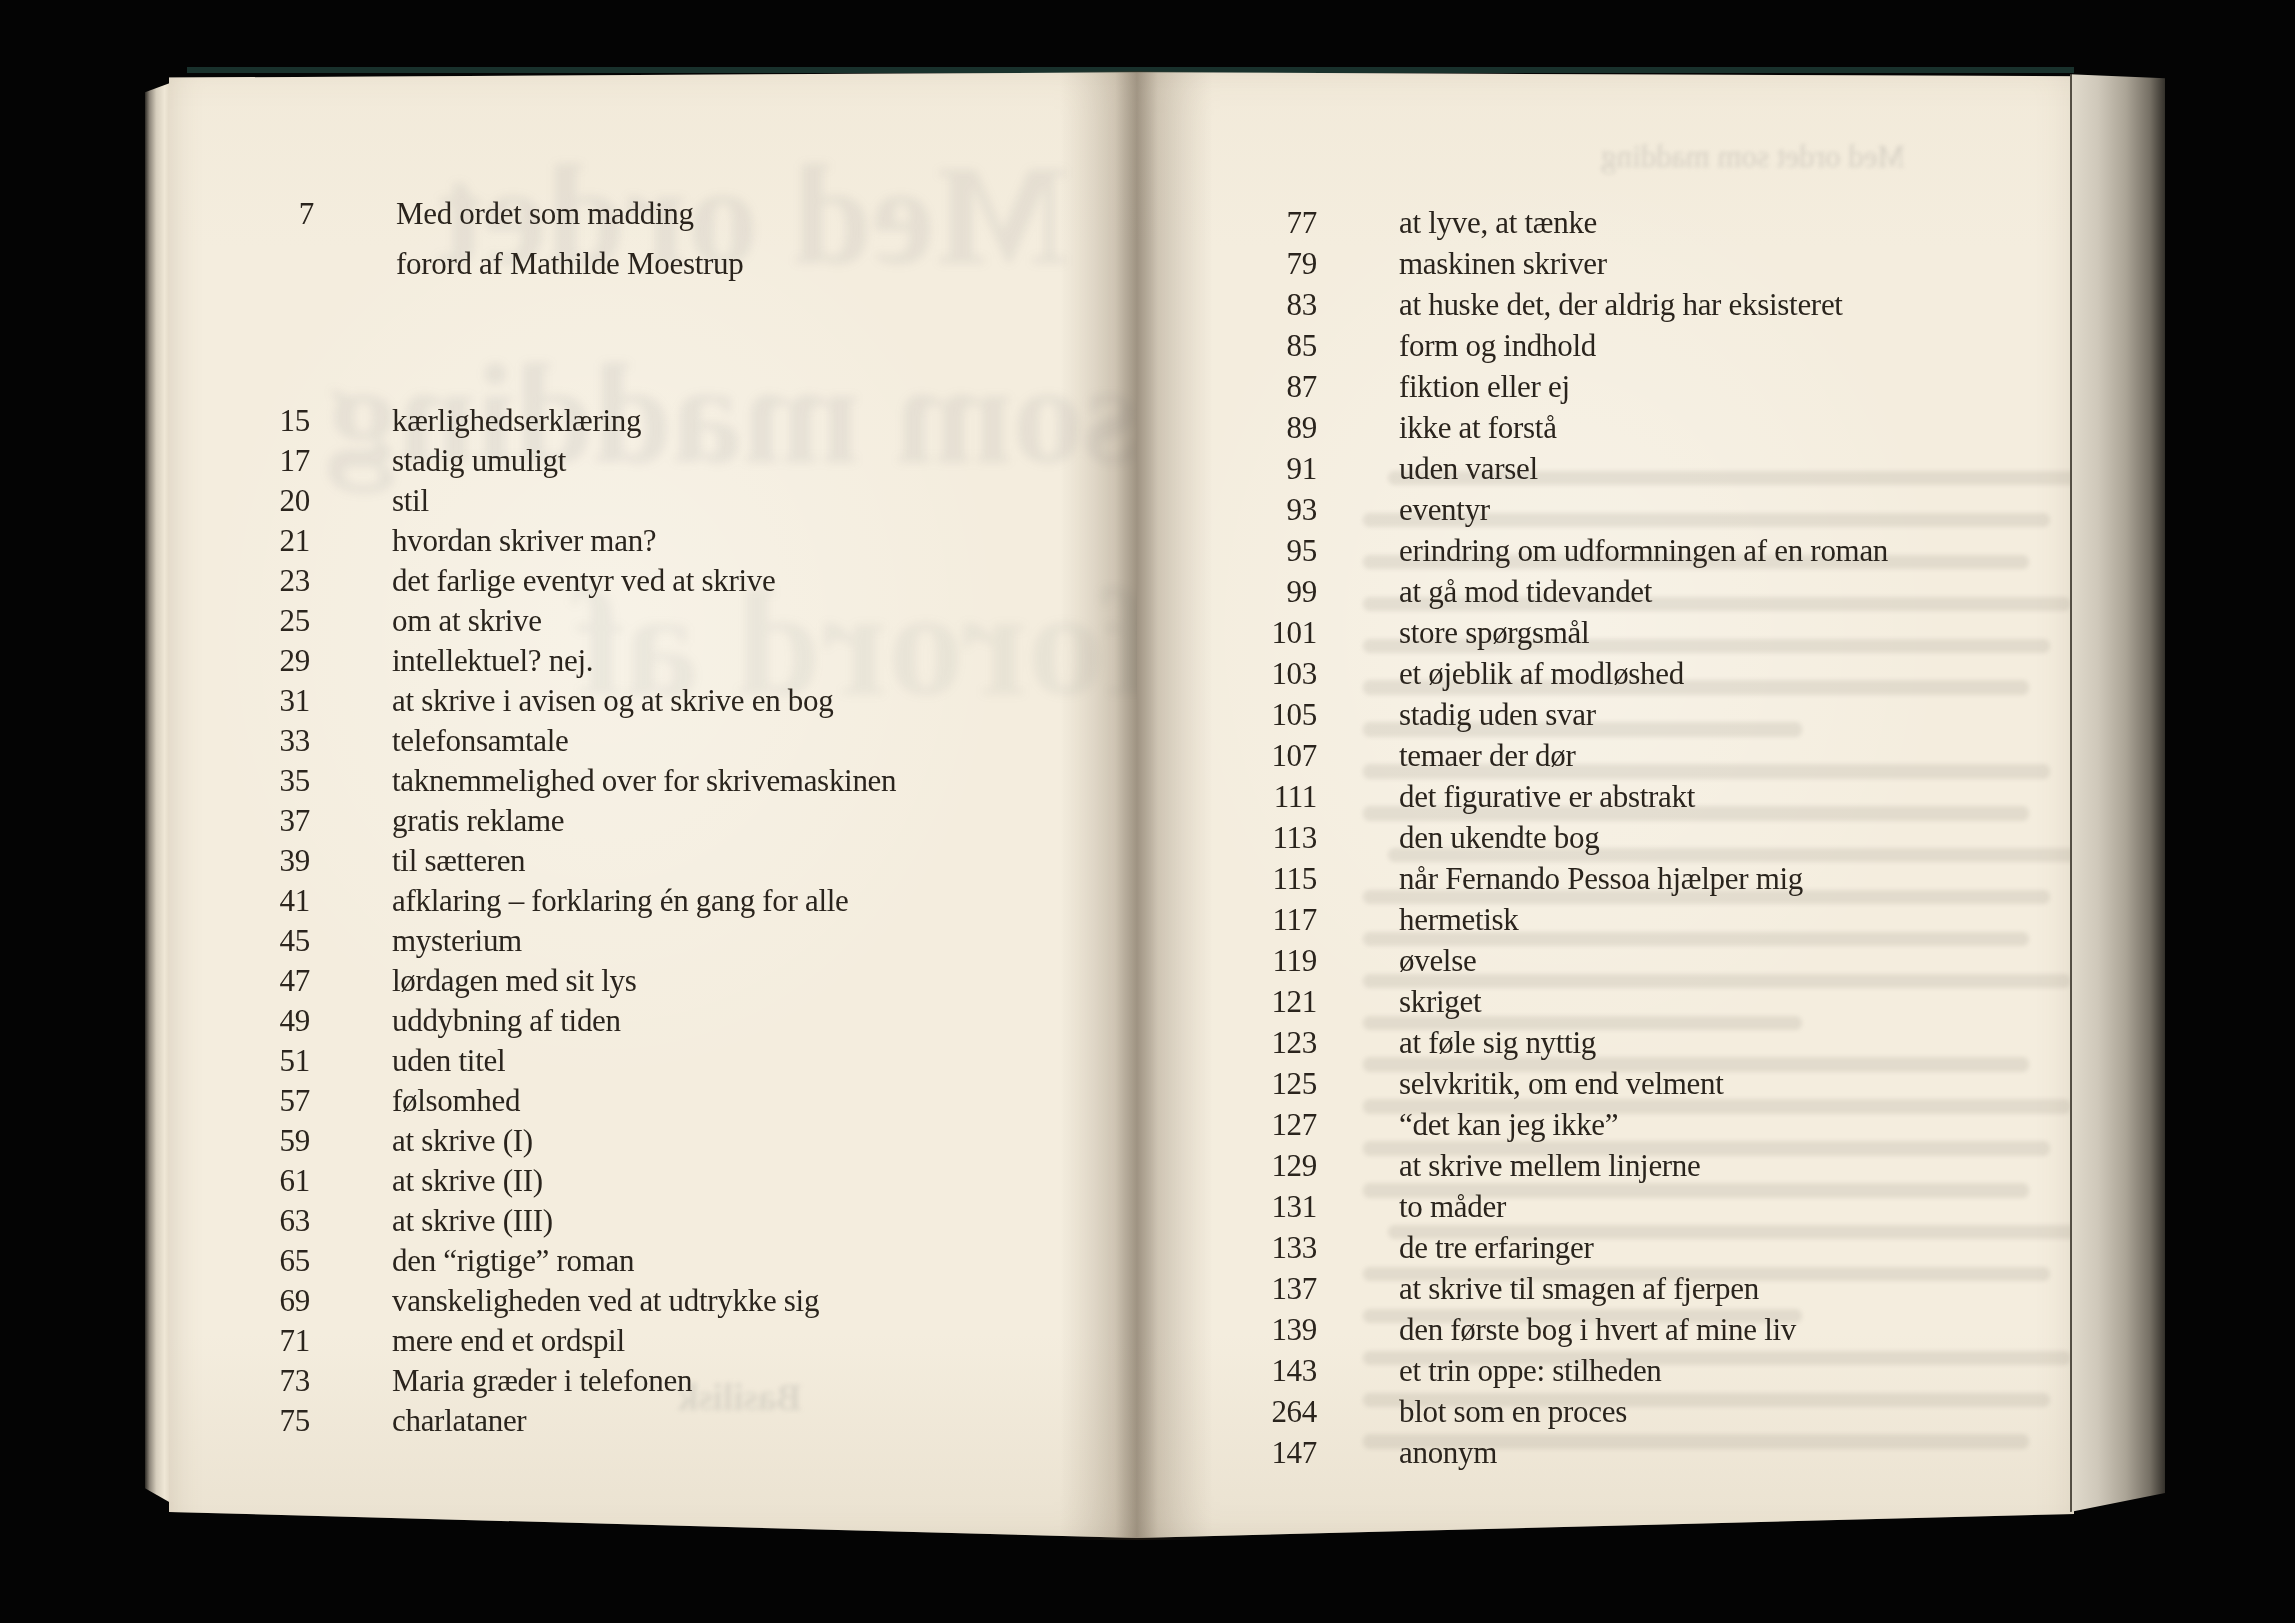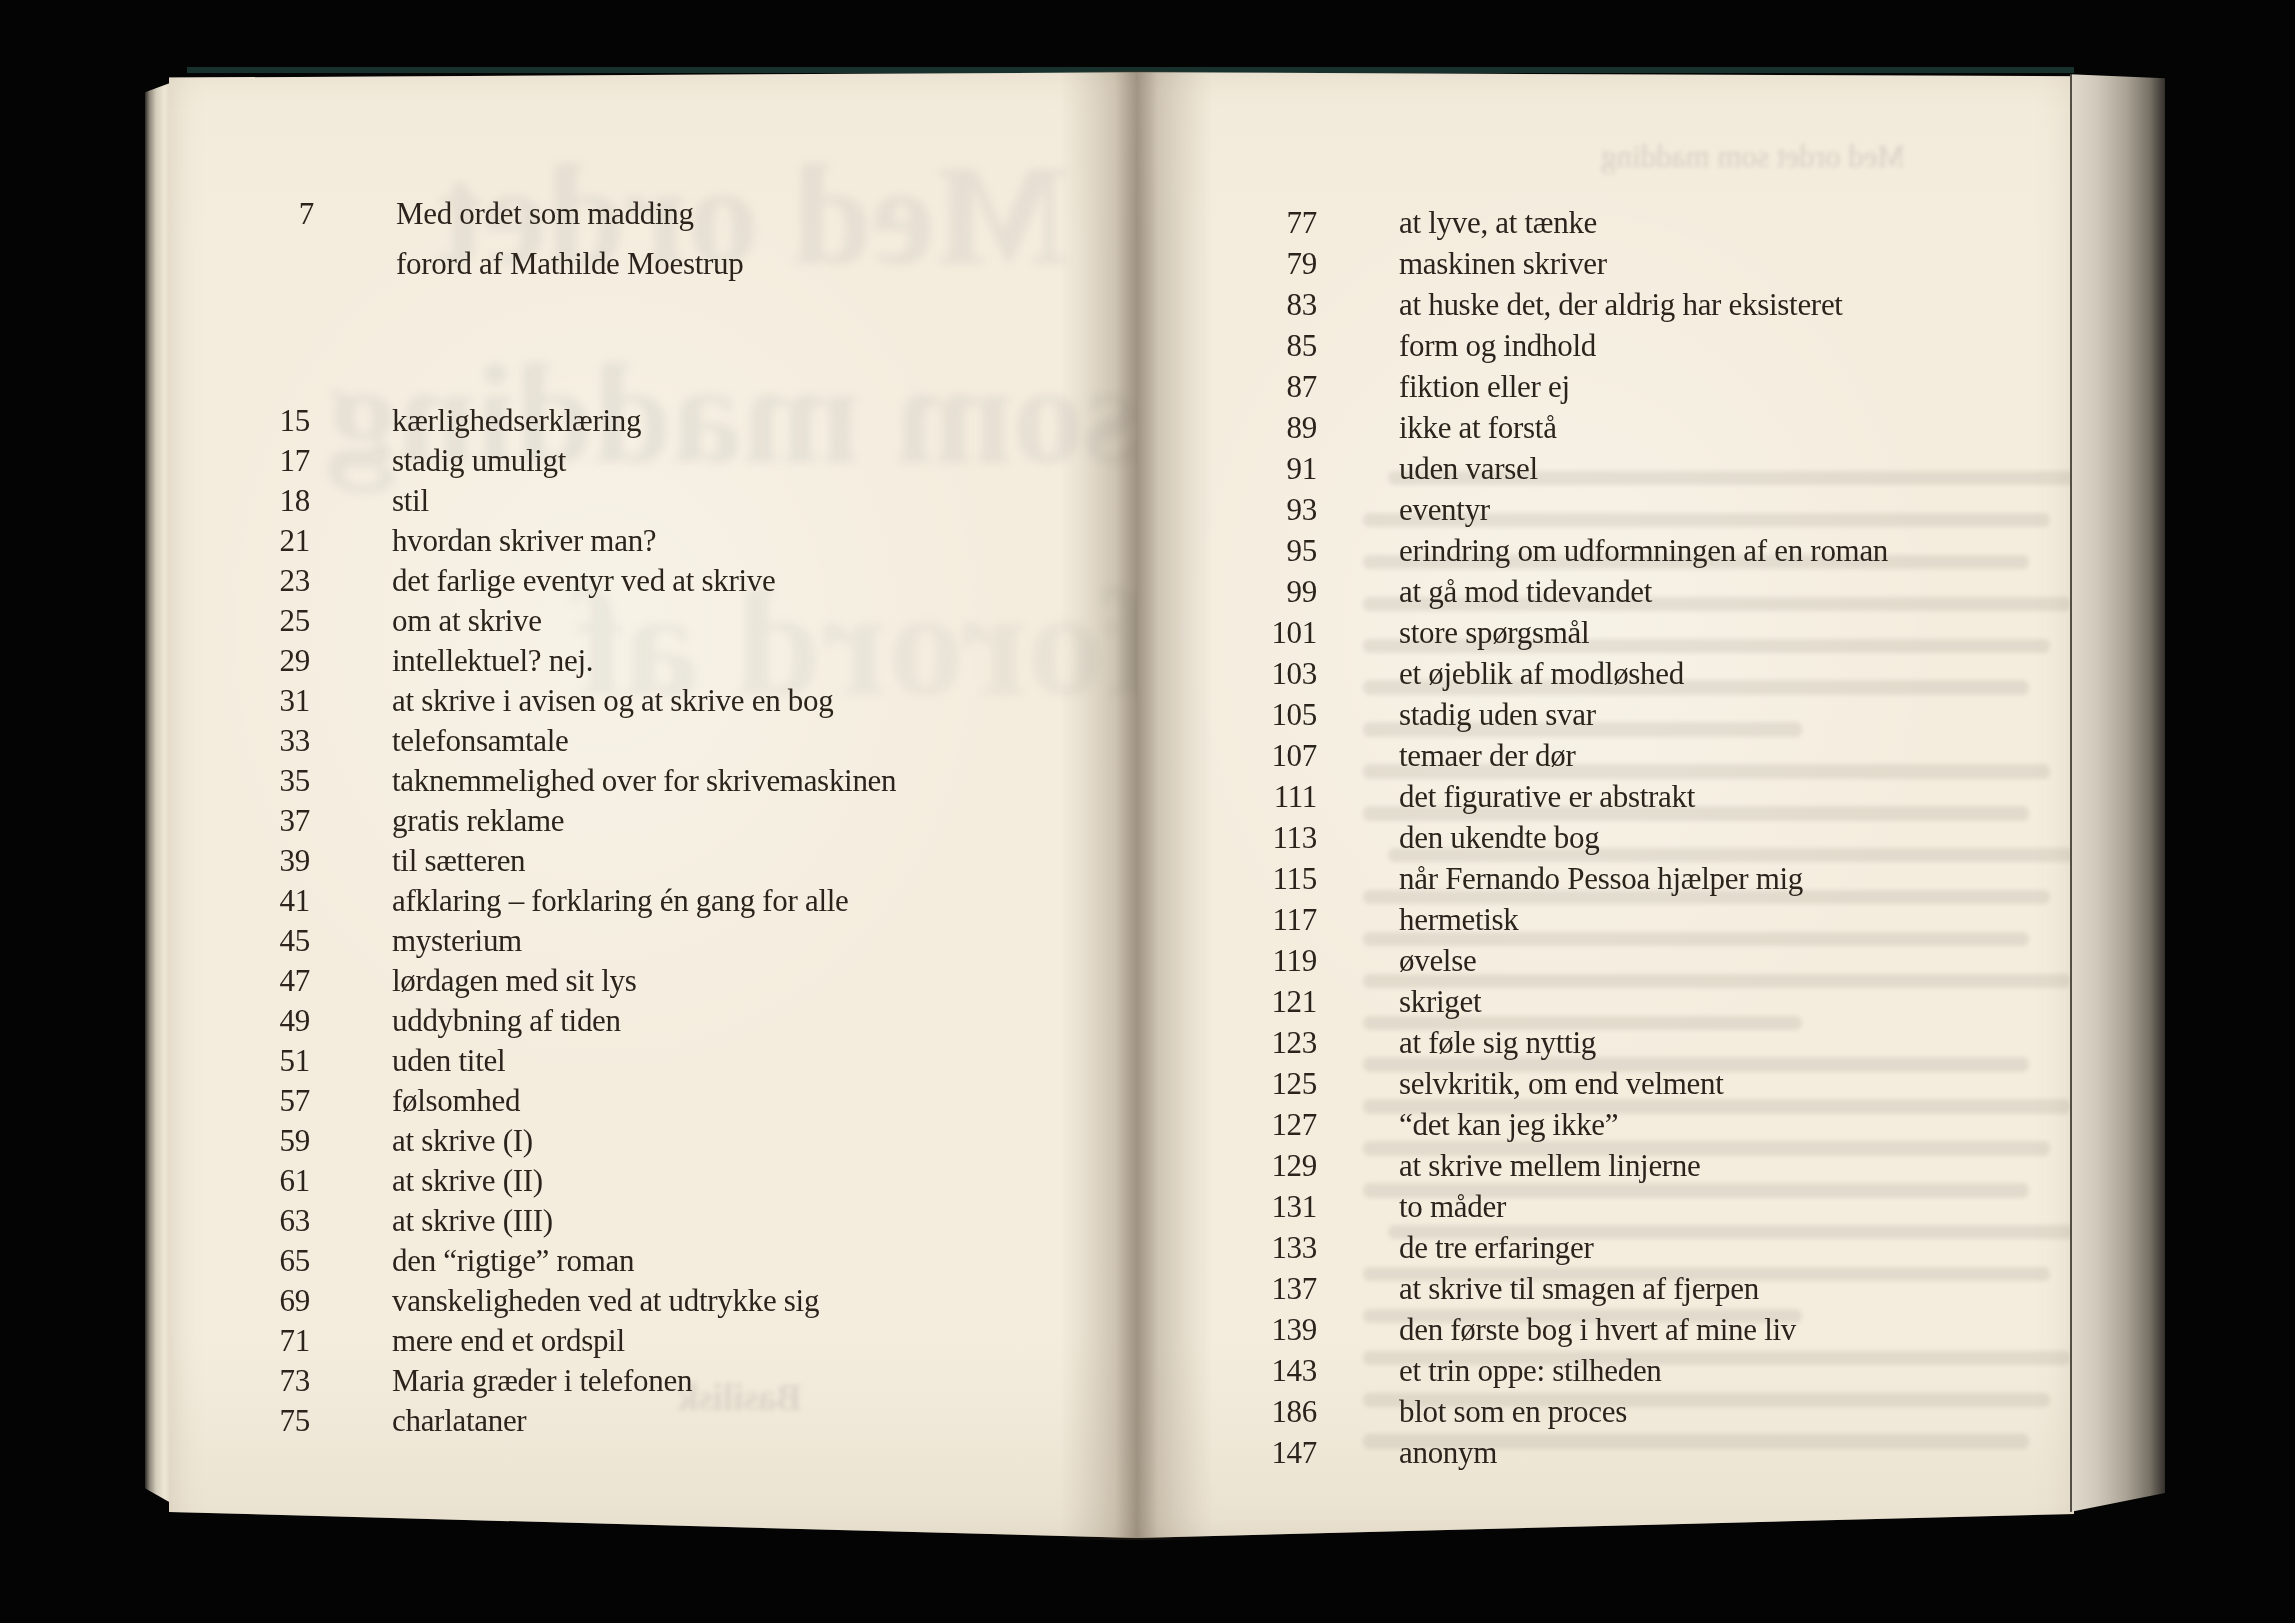--- a/index.html
+++ b/index.html
@@ -250,21 +250,21 @@
         </div>
         <div class="row">
           <span class="num">139</span>
           <span class="entry-title">den første bog i hvert af mine liv</span>
         </div>
         <div class="row">
           <span class="num">143</span>
           <span class="entry-title">et trin oppe: stilheden</span>
         </div>
         <div class="row">
-          <span class="num">186</span>
+          <span class="num">264</span>
           <span class="entry-title">blot som en proces</span>
         </div>
         <div class="row">
           <span class="num">147</span>
           <span class="entry-title">anonym</span>
         </div>
       </div>
   </div>
 
   <div class="toc" id="left-preface">
@@ -279,21 +279,21 @@
   <div class="toc" id="left-rows">
       <div class="row">
         <span class="num">15</span>
         <span class="entry-title">kærlighedserklæring</span>
       </div>
       <div class="row">
         <span class="num">17</span>
         <span class="entry-title">stadig umuligt</span>
       </div>
       <div class="row">
-        <span class="num">18</span>
+        <span class="num">20</span>
         <span class="entry-title">stil</span>
       </div>
       <div class="row">
         <span class="num">21</span>
         <span class="entry-title">hvordan skriver man?</span>
       </div>
       <div class="row">
         <span class="num">23</span>
         <span class="entry-title">det farlige eventyr ved at skrive</span>
       </div>

